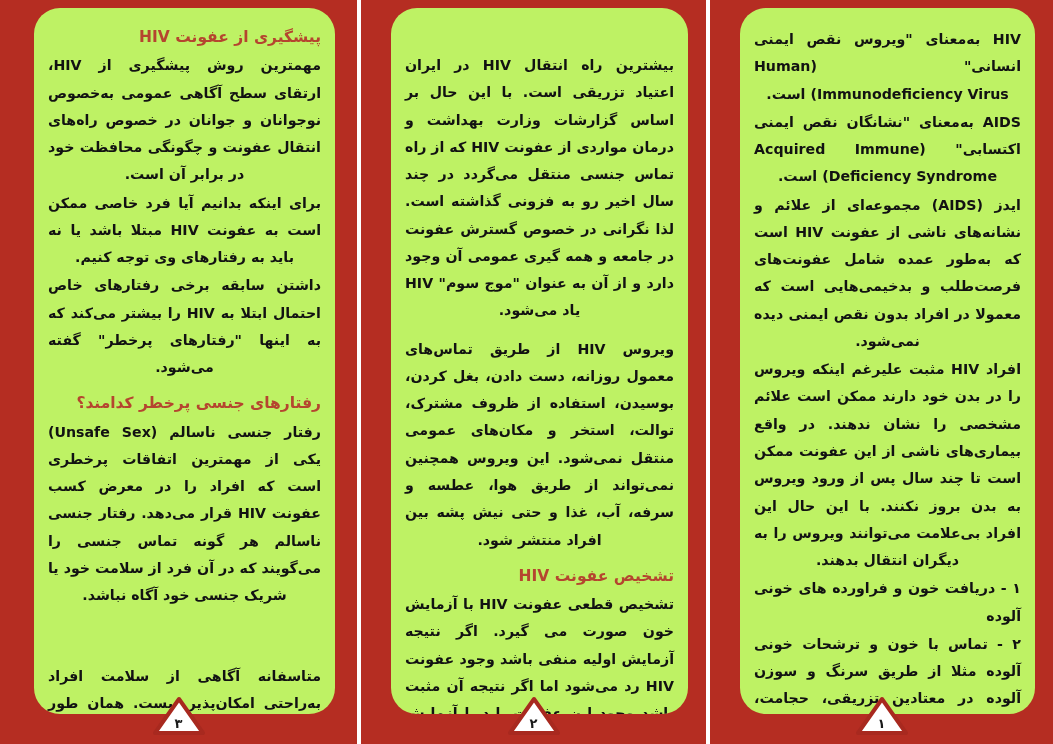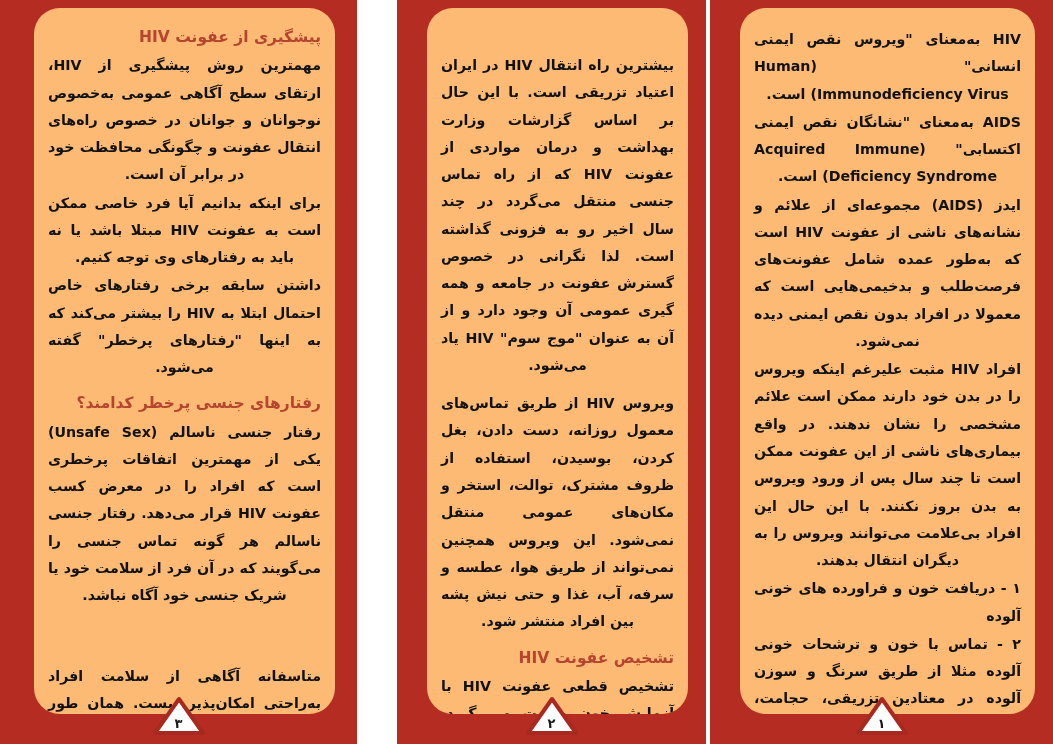--- a/index.html
+++ b/index.html
@@ -20,31 +20,31 @@
 
   
   .panel {
     position: absolute;
     top: 0;
     height: 744px;
     background: #b52d22;
     box-sizing: border-box;
   }
   .panel-1 { right: 0px;   width: 343px; }
-  .panel-2 { right: 347px; width: 309px; padding-left: 12px; }
+  .panel-2 { right: 347px; width: 345px; padding-left: 12px; }
   .panel-3 { right: 696px; width: 357px; }
 
   
   .card {
     position: absolute;
     top: 8px;
     bottom: 30px;
     left: 18px;
     right: 18px;
-    background: #fdba74;
+    background: #bef264;
     border-radius: 26px 26px 26px 26px;
     box-sizing: border-box;
     padding: 18px 14px 10px 14px;
     overflow: hidden;
     margin-left: 12px;
   }
   .panel-3 .card { left: 22px; right: 22px; }
 
   .card-inner {
     width: 100%;

